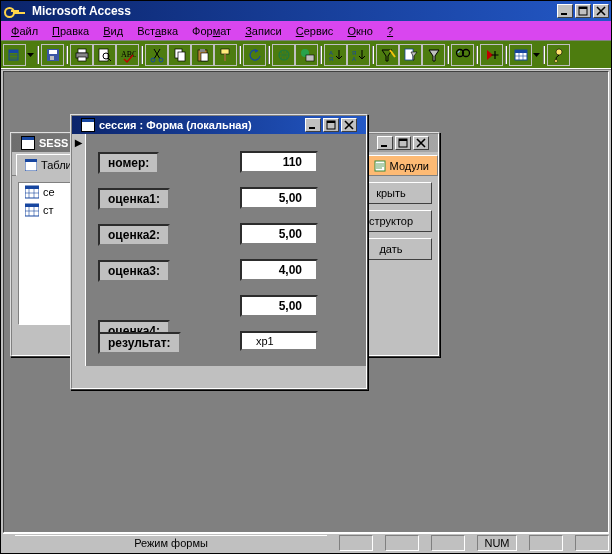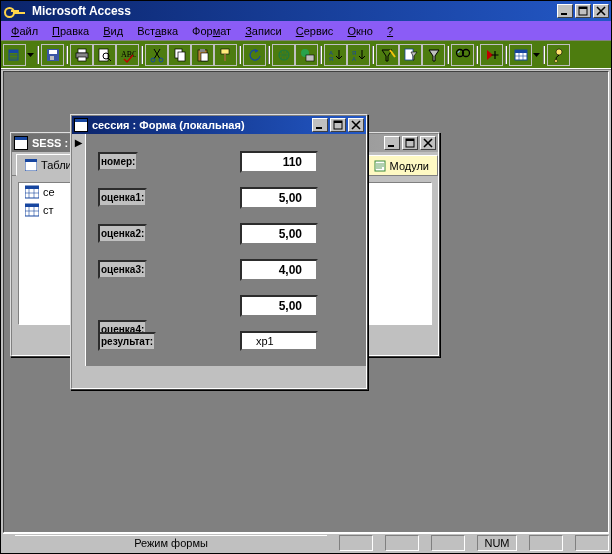--- a/index.html
+++ b/index.html
@@ -10,60 +10,60 @@
   .tbar { height:20px; background:linear-gradient(to right,#0b246b,#2358c6); color:#fff; display:flex; align-items:center; padding:0 2px;gap:9px; }
   .tbar .key-icon { width:16px; height:16px; margin-right:4px; position:relative; }
   .tbar .key-icon::before { content:""; position:absolute; left:1px; top:4px; width:7px; height:7px; border:2px solid #ffd54a; border-radius:50%; }
   .tbar .key-icon::after { content:""; position:absolute; left:8px; top:7px; width:8px; height:2px; background:#ffd54a; box-shadow:3px 2px 0 0 #ffd54a, 6px 2px 0 0 #ffd54a; }
   .tbar .title { font-weight:bold; font-size:12px; flex:1; }
   .winbtns { display:flex; gap:2px; }
   .winbtn { width:16px; height:14px; background:#c0c0c0; border:1px solid #fff; border-right-color:#404040; border-bottom-color:#404040; display:flex; align-items:center; justify-content:center; }
   .winbtn svg { width:10px; height:10px; display:block; }
 
   
-  .menubar { height:20px; background:#8b5cf6; display:flex; align-items:center; padding:0 4px; gap:2px; border-bottom:1px solid #808080; }
+  .menubar { height:20px; background:#d946ef; display:flex; align-items:center; padding:0 4px; gap:2px; border-bottom:1px solid #808080; }
   .menuitem { padding:2px 6px; }
   .menuitem u { text-decoration:underline; }
 
   
   .toolbar { height:28px; background:#4d7c0f; display:flex; align-items:center; padding:0 2px; border-bottom:1px solid #fff; box-shadow:0 1px 0 #808080; }
   .tbtn { width:23px; height:22px; border:1px solid #c0c0c0; display:flex; align-items:center; justify-content:center; margin:0 0px; }
   .tbtn svg { width:16px; height:16px; }
   .sep { width:6px; height:22px; position:relative; }
   .sep::before { content:""; position:absolute; left:2px; top:2px; bottom:2px; width:1px; background:#808080; box-shadow:1px 0 0 #fff; }
   .drop-arrow { width:9px; display:flex; align-items:center; justify-content:center; }
 
   
   .mdi { position:absolute; left:2px; right:2px; top:70px; bottom:20px; background:#808080; border:1px solid #404040; border-right-color:#fff; border-bottom-color:#fff; }
 
   
   .mdichild { position:absolute; background:#c0c0c0; border:1px solid #dfdfdf; border-right-color:#404040; border-bottom-color:#404040; box-shadow:1px 1px 0 #000; }
   .mdichild .inborder { border:1px solid #808080; border-right-color:#fff; border-bottom-color:#fff; height:100%; }
-  .mdichild .chtitle { height:18px; display:flex; align-items:center; color:#fff; padding:0 2px; font-size:11px; }
+  .mdichild .chtitle { height:18px; display:flex; align-items:center; color:#fff; padding:0 9px; font-size:11px; }
   .chtitle.active { background:linear-gradient(to right,#0b246b,#2358c6); }
   .chtitle.inactive { background:linear-gradient(to right,#6e6e6e,#a6a6a6); }
   .chtitle .form-icon { width:14px; height:14px; margin-right:4px; background:#fff; border:1px solid #000; position:relative; }
   .chtitle .form-icon::before { content:""; position:absolute; left:0; top:0; right:0; height:3px; background:#1746a0; }
   .chtitle b { font-weight:bold; flex:1; }
 
   
   .tabstrip { height:24px; border-bottom:1px solid #808080; display:flex; align-items:flex-end; padding-left:4px; background:#c0c0c0;}
-  .tab { height:20px; border:1px solid #fff; border-right-color:#808080; border-bottom:none; background:#fef9c3; padding:2px 8px; display:flex; align-items:center; gap:4px; }
+  .tab { height:20px; border:1px solid #fff; border-right-color:#808080; border-bottom:none; background:#fdba74; padding:2px 8px; display:flex; align-items:center; gap:4px; }
   .tab.front { background:#c0c0c0; border-bottom:1px solid #c0c0c0; margin-bottom:-1px; height:22px; }
   .dbbody { display:flex; height:155px; }
   .objlist { flex:1; margin:6px; border:1px solid #808080; border-right-color:#fff; border-bottom-color:#fff; background:#fff; }
   .objlist .obj { display:flex; align-items:center; gap:4px; padding:2px 6px; }
   .dbbtns { width:88px; padding:6px 6px 0 0; display:flex; flex-direction:column; gap:6px; }
   .raisedbtn { height:22px; background:#c0c0c0; border:1px solid #fff; border-right-color:#404040; border-bottom-color:#404040; text-align:center; line-height:20px; }
 
   
   .formbody { background:#808080; position:relative; height:232px; }
   .rowmark { position:absolute; left:0; top:0; width:14px; bottom:0; background:#c0c0c0; border-right:1px solid #fff; text-align:center;}
   .rowmark::before { content:"▶"; font-size:10px; color:#000; position:relative; top:2px; }
-  .flabel { position:absolute; background:#c0c0c0; border:2px inset #808080; padding:2px 1px; font-weight:bold; font-size:10px; }
+  .flabel { position:absolute; background:#c0c0c0; border:2px inset #808080; padding:2px 8px; font-weight:bold; font-size:12px; }
   .fvalue { position:absolute; background:#fff; border:2px inset #808080; padding:2px 14px; text-align:right; width:78px; font-family:"MS Sans Serif",Arial; font-weight:bold; font-size:12px;}
   .fvalue.left { text-align:left; font-weight:normal; font-size:11px;}
 
   
   .recnav { height:20px; background:#c0c0c0; border-top:1px solid #fff; display:flex; align-items:center; padding:0 4px; gap:2px; }
   .recnav .navbtn { width:18px; height:16px; border:1px solid #fff; border-right-color:#808080; border-bottom-color:#808080; background:#c0c0c0; display:flex; align-items:center; justify-content:center; font-size:9px; font-family:Arial; }
   .recnum { width:68px; height:16px; background:#fff; border:1px solid #808080; border-right-color:#fff; border-bottom-color:#fff; text-align:right; padding:0 4px; line-height:14px; }
 
   
   .statusbar { position:absolute; left:2px; right:2px; bottom:2px; height:18px; background:#c0c0c0; display:flex; align-items:center; border-top:1px solid #fff; }
@@ -325,20 +325,25 @@
             </div>
             <div class="obj">
               <svg width="14" height="14" viewBox="0 0 14 14">
                   <rect x="0" y="1" width="14" height="12" fill="#fff" stroke="#1746a0"></rect>
                   <rect x="0" y="1" width="14" height="3" fill="#1746a0"></rect>
                   <path d="M4 4v9M9 4v9M0 8h14" stroke="#1746a0" stroke-width="0.6"></path>
                 </svg>
               <span>ст</span>
             </div>
           </div>
+          <div class="dbbtns">
+            <div class="raisedbtn">крыть</div>
+            <div class="raisedbtn">структор</div>
+            <div class="raisedbtn">дать</div>
+          </div>
         </div>
       </div>
     </div>
 
     <div class="mdichild" style="left:66px; top:42px; width:298px; height:276px; z-index:10;">
       <div class="inborder">
         <div class="chtitle active">
           <span class="form-icon"></span>
           <b>сессия : Форма (локальная)</b>
           <div class="winbtns">

